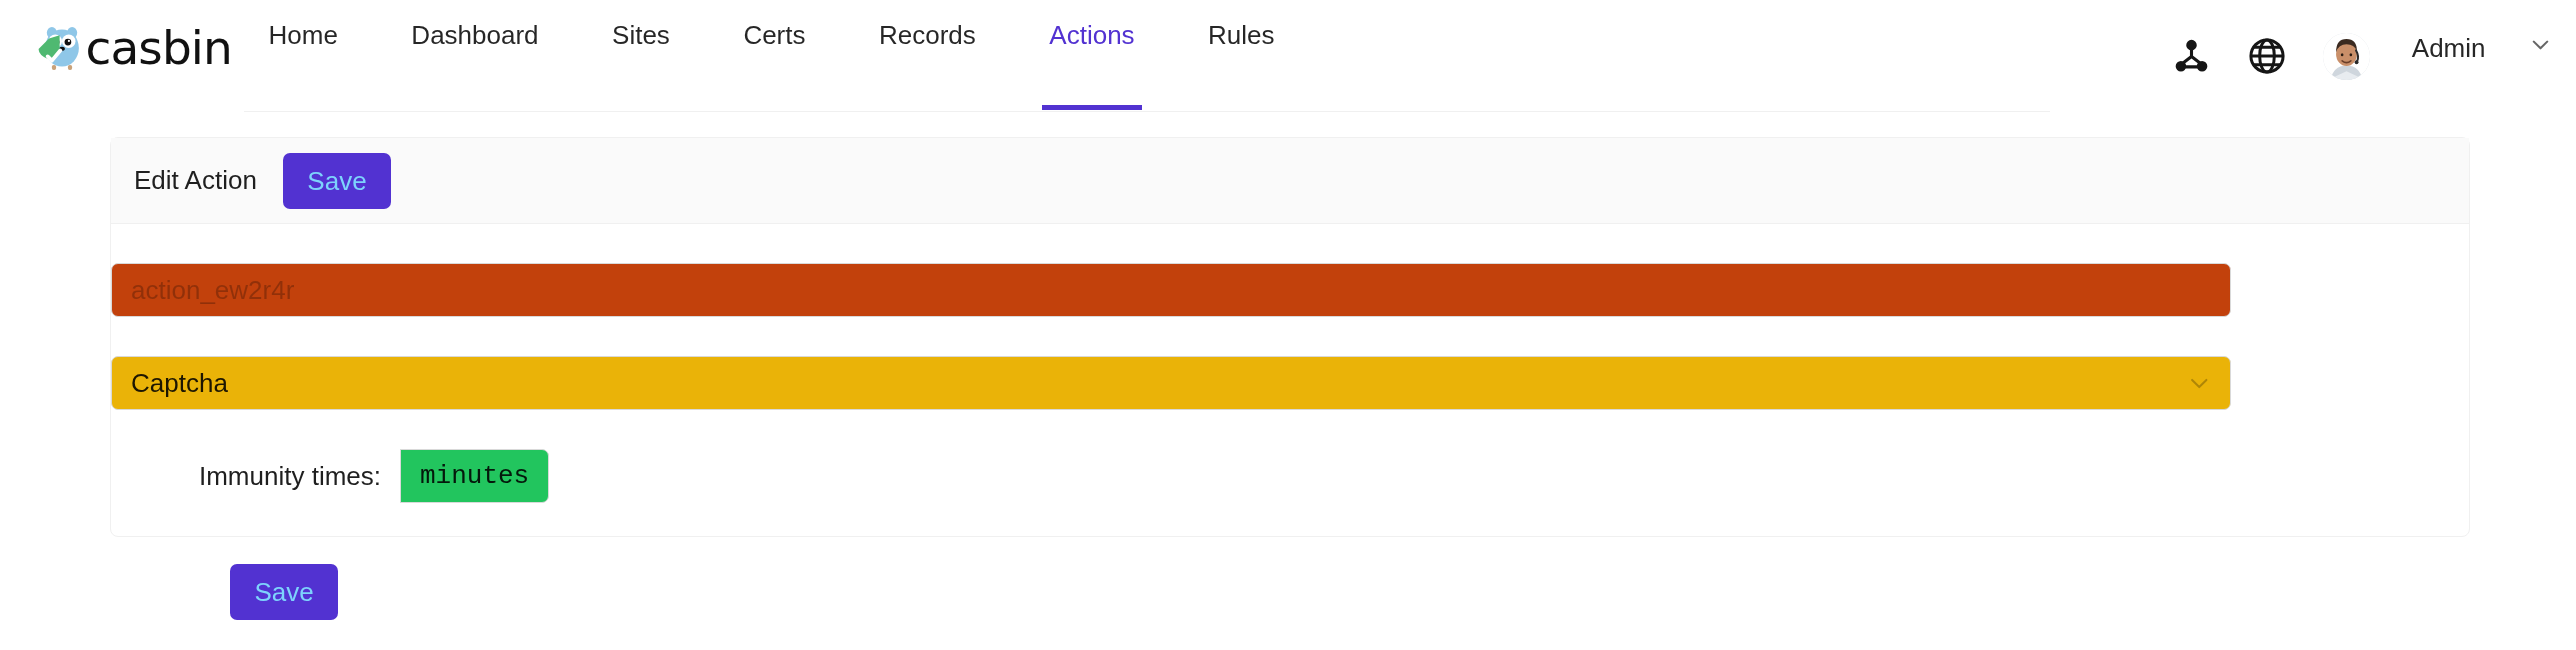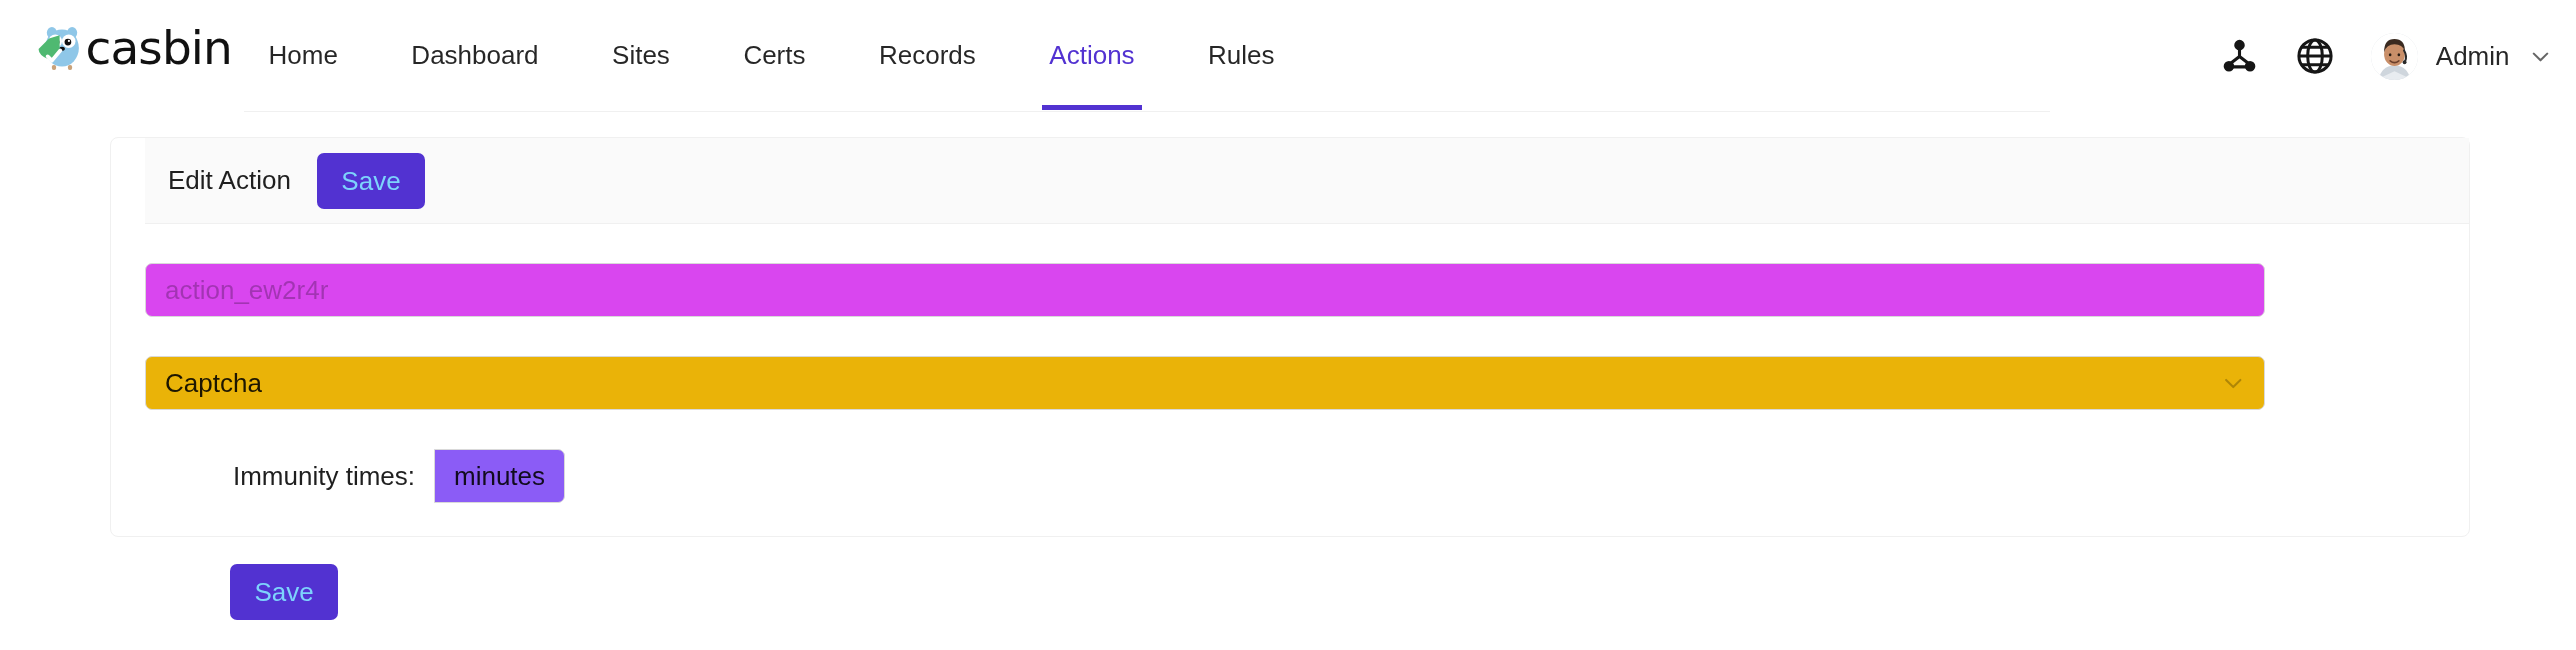--- a/index.html
+++ b/index.html
@@ -56,21 +56,21 @@
     border-bottom: 1.8px solid #f0f0f0;
     display: flex;
     align-items: flex-start;
   }
   .nav-item {
     position: relative;
     height: 110px;
     padding: 0 24.5px;
     margin-right: 24.5px;
     display: flex;
-    align-items: flex-end;
+    align-items: center;
     font-size: 26px;
     color: rgba(0,0,0,0.85);
     cursor: pointer;
     white-space: nowrap;
     user-select: none;
     padding-bottom: 39px;
   }
   .nav-item.active {
     color: #5232d1;
   }
@@ -97,23 +97,24 @@
     width: 75px;
     height: 112px;
     display: flex;
     align-items: center;
     justify-content: center;
     cursor: pointer;
   }
   .hr-icon svg { display: block; }
   .avatar-wrap {
     display: flex;
-    align-items: center;
+    align-items: flex-start;
     cursor: pointer;
     padding-left: 19px;
+    gap: 24px;
   }
   .avatar {
     width: 47px;
     height: 47px;
     border-radius: 50%;
     overflow: hidden;
     flex: 0 0 auto;
     background: #d9dee3;
     position: relative;
   }
@@ -133,21 +134,20 @@
 
   
   .card {
     position: absolute;
     left: 110px;
     top: 137px;
     width: 2360px;
     border: 1.8px solid #f0f0f0;
     border-radius: 8px;
     background: #ffffff;
-    padding-left: 34px;
   }
   .card-head {
     height: 86px;
     background: #fafafa;
     border-bottom: 1.8px solid #f0f0f0;
     display: flex;
     align-items: center;
     padding-left: 23px;
   }
   .card-title {
@@ -199,21 +199,21 @@
     display: flex;
     align-items: center;
     padding: 0 19px;
     font-size: 26px;
     color: rgba(0,0,0,0.88);
     font-family: "Liberation Sans", sans-serif;
     white-space: nowrap;
     overflow: hidden;
   }
   .input.disabled {
-    background: #d946ef;
+    background: #c2410c;
     color: rgba(0,0,0,0.25);
     cursor: not-allowed;
   }
   .input.wide { width: 2120px; }
 
   .select {
     position: relative;
     justify-content: flex-start;
     cursor: pointer;
   }
@@ -239,27 +239,28 @@
     align-items: center;
     padding: 0 19px;
     font-size: 26px;
     color: rgba(0,0,0,0.88);
   }
   .num-addon {
     height: 54px;
     border: 1.8px solid #d9d9d9;
     border-left: 0.9px solid #d9d9d9;
     border-radius: 0 7px 7px 0;
-    background: #8b5cf6;
+    background: #22c55e;
     display: flex;
     align-items: center;
     padding: 0 19px;
     font-size: 26px;
     color: rgba(0,0,0,0.88);
     white-space: nowrap;
+    font-family: Liberation Mono, monospace;
   }
 
   .footer-save {
     position: absolute;
     left: 230px;
     top: 564px;
   }
 </style>
 </head>
 <body>

